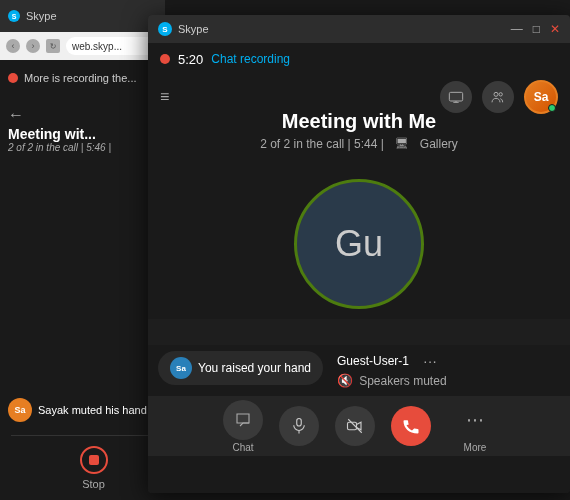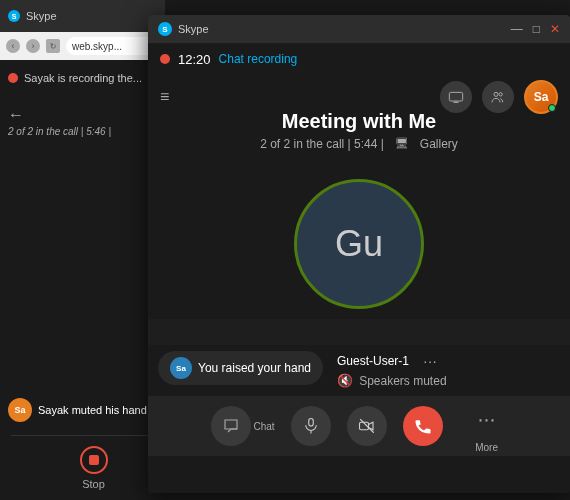--- a/index.html
+++ b/index.html
@@ -360,20 +360,21 @@
       height: 60px;
       background: #252525;
       display: flex;
       align-items: center;
       justify-content: center;
       gap: 16px;
       padding: 0 10px;
     }
     .control-btn {
       display: flex;
+      flex-direction: column;
       align-items: center;
       gap: 2px;
       cursor: pointer;
     }
     .ctrl-icon-circle {
       width: 40px; height: 40px;
       border-radius: 50%;
       background: #3a3a3a;
       display: flex; align-items: center; justify-content: center;
       font-size: 16px;
@@ -421,25 +422,26 @@
     <div class="nav-btn">‹</div>
     <div class="nav-btn">›</div>
     <div class="nav-btn" style="border-radius:2px; font-size:8px;">↻</div>
     <div class="nav-url">
       <span>web.skyp...</span>
     </div>
   </div>
 
   <div class="bg-skype-header">
     <div class="recording-dot"></div>
-    <span class="recording-text">Sayak is recording the...</span>
+    <span class="recording-text">More is recording the...</span>
   </div>
 
   <div class="bg-chat-header">
     <div class="bg-back-btn">←</div>
+    <div class="bg-meeting-title">Meeting wit...</div>
     <div class="bg-meeting-subtitle">2 of 2 in the call | 5:46 |</div>
   </div>
 
   <div class="bg-chat-area"></div>
 
   <div class="bg-notification">
     <div class="bg-avatar-small">
       <span>Sa</span>
     </div>
     <span class="bg-notification-text">Sayak muted his hand</span>
@@ -462,21 +464,21 @@
     </div>
     <div class="title-bar-controls">
       <span class="title-ctrl">—</span>
       <span class="title-ctrl">□</span>
       <span class="title-ctrl">✕</span>
     </div>
   </div>
 
   <div class="recording-bar">
     <div class="rec-dot"></div>
-    <span class="rec-time">12:20</span>
+    <span class="rec-time">5:20</span>
     <span class="rec-stop-btn">Chat recording</span>
   </div>
 
   <div class="call-header">
     <span class="hamburger">≡</span>
     <div class="call-header-right">
 
       <div class="header-icon-btn">
         <svg viewBox="0 0 24 24">
           <rect x="2" y="5" width="20" height="13" rx="2" stroke="#aaa" stroke-width="1.5" fill="none"></rect>

